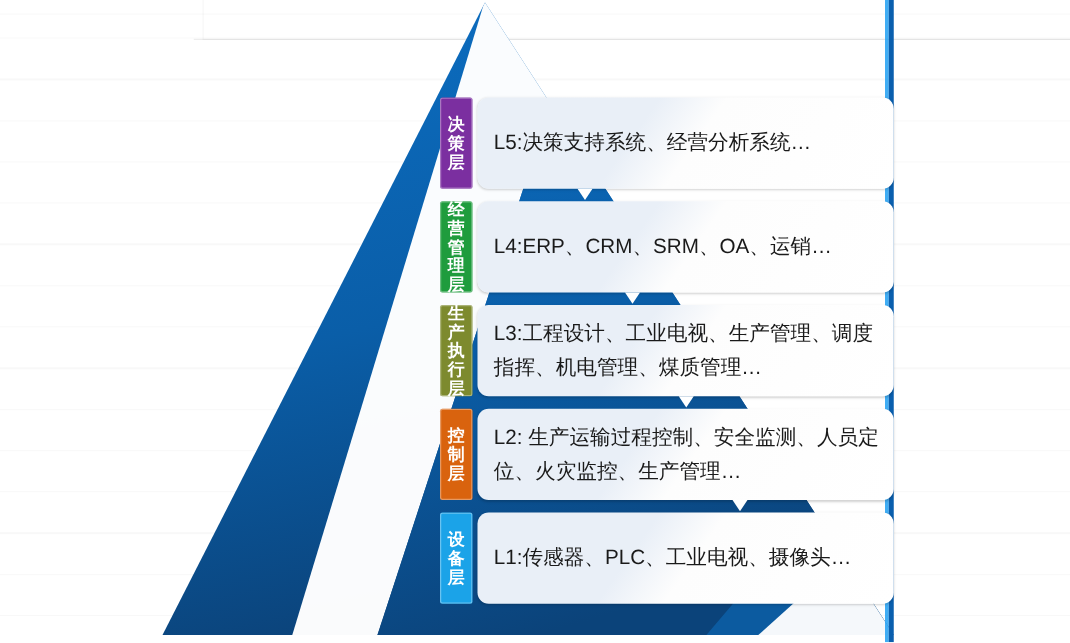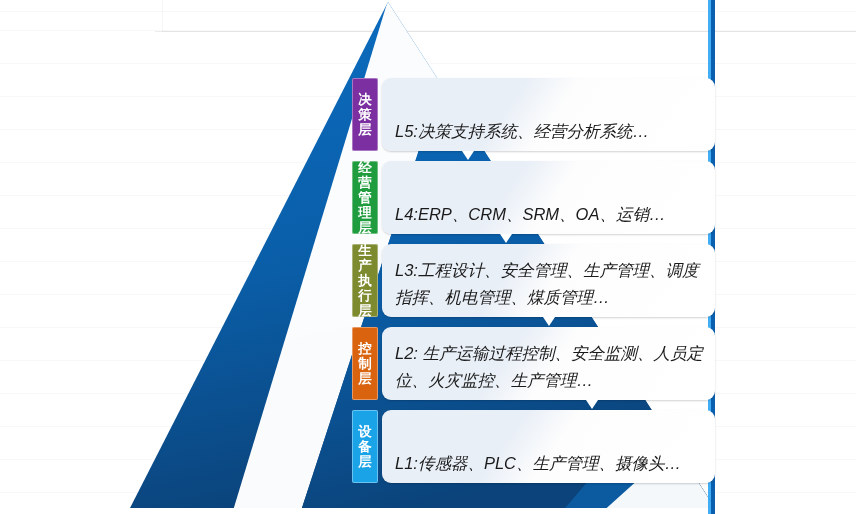--- a/index.html
+++ b/index.html
@@ -36,23 +36,23 @@
     letter-spacing:0px;
     box-shadow:0 0 0 1px rgba(255,255,255,0.35) inset;
     padding:3px 0;box-sizing:border-box;
   }
   .tab span{display:block;}
 
   .card{
     margin-left:4px;flex:1 1 auto;border-radius:9px;
     background:linear-gradient(125deg,#e9eff7 0%,#e9eff7 38%,#fdfdfd 52%,#ffffff 100%);
     box-shadow:0 1px 2px rgba(0,0,0,0.18);
-    display:flex;align-items:flex-end;
+    display:flex;align-items:center;
     padding:6px 10px 6px 13px;box-sizing:border-box;
-    position:relative;overflow:hidden;font-style:italic;
+    position:relative;overflow:hidden;
   }
   .card-text{
     color:#1a1a1a;font-size:16.5px;line-height:27px;
     font-family:"Liberation Sans","DejaVu Sans",sans-serif;
     white-space:pre-line;
   }
 
   
   .arrow{position:absolute;width:0;height:0;
     border-left:6px solid transparent;border-right:6px solid transparent;
@@ -136,21 +136,21 @@
 
     <div class="row" id="row-l3">
       <div class="tab" style="background: rgb(125, 138, 46); color: rgb(255, 255, 255);">
         <span>生</span>
         <span>产</span>
         <span>执</span>
         <span>行</span>
         <span>层</span>
       </div>
       <div class="card">
-        <div class="card-text">L3:工程设计、安全管理、生产管理、调度
+        <div class="card-text">L3:工程设计、工业电视、生产管理、调度
 指挥、机电管理、煤质管理…</div>
       </div>
     </div>
 
     <div class="row" id="row-l2">
       <div class="tab" style="background: rgb(217, 99, 14); color: rgb(255, 255, 255);">
         <span>控</span>
         <span>制</span>
         <span>层</span>
       </div>
@@ -160,21 +160,21 @@
       </div>
     </div>
 
     <div class="row" id="row-l1">
       <div class="tab" style="background: rgb(27, 163, 232); color: rgb(255, 255, 255);">
         <span>设</span>
         <span>备</span>
         <span>层</span>
       </div>
       <div class="card">
-        <div class="card-text">L1:传感器、PLC、生产管理、摄像头…</div>
+        <div class="card-text">L1:传感器、PLC、工业电视、摄像头…</div>
       </div>
     </div>
 
     <div class="arrow" style="left:462px;top:151px;"></div>
     <div class="arrow" style="left:500px;top:234px;"></div>
     <div class="arrow" style="left:543px;top:317px;"></div>
     <div class="arrow" style="left:586px;top:400px;"></div>
   </div>
 
 </div>

